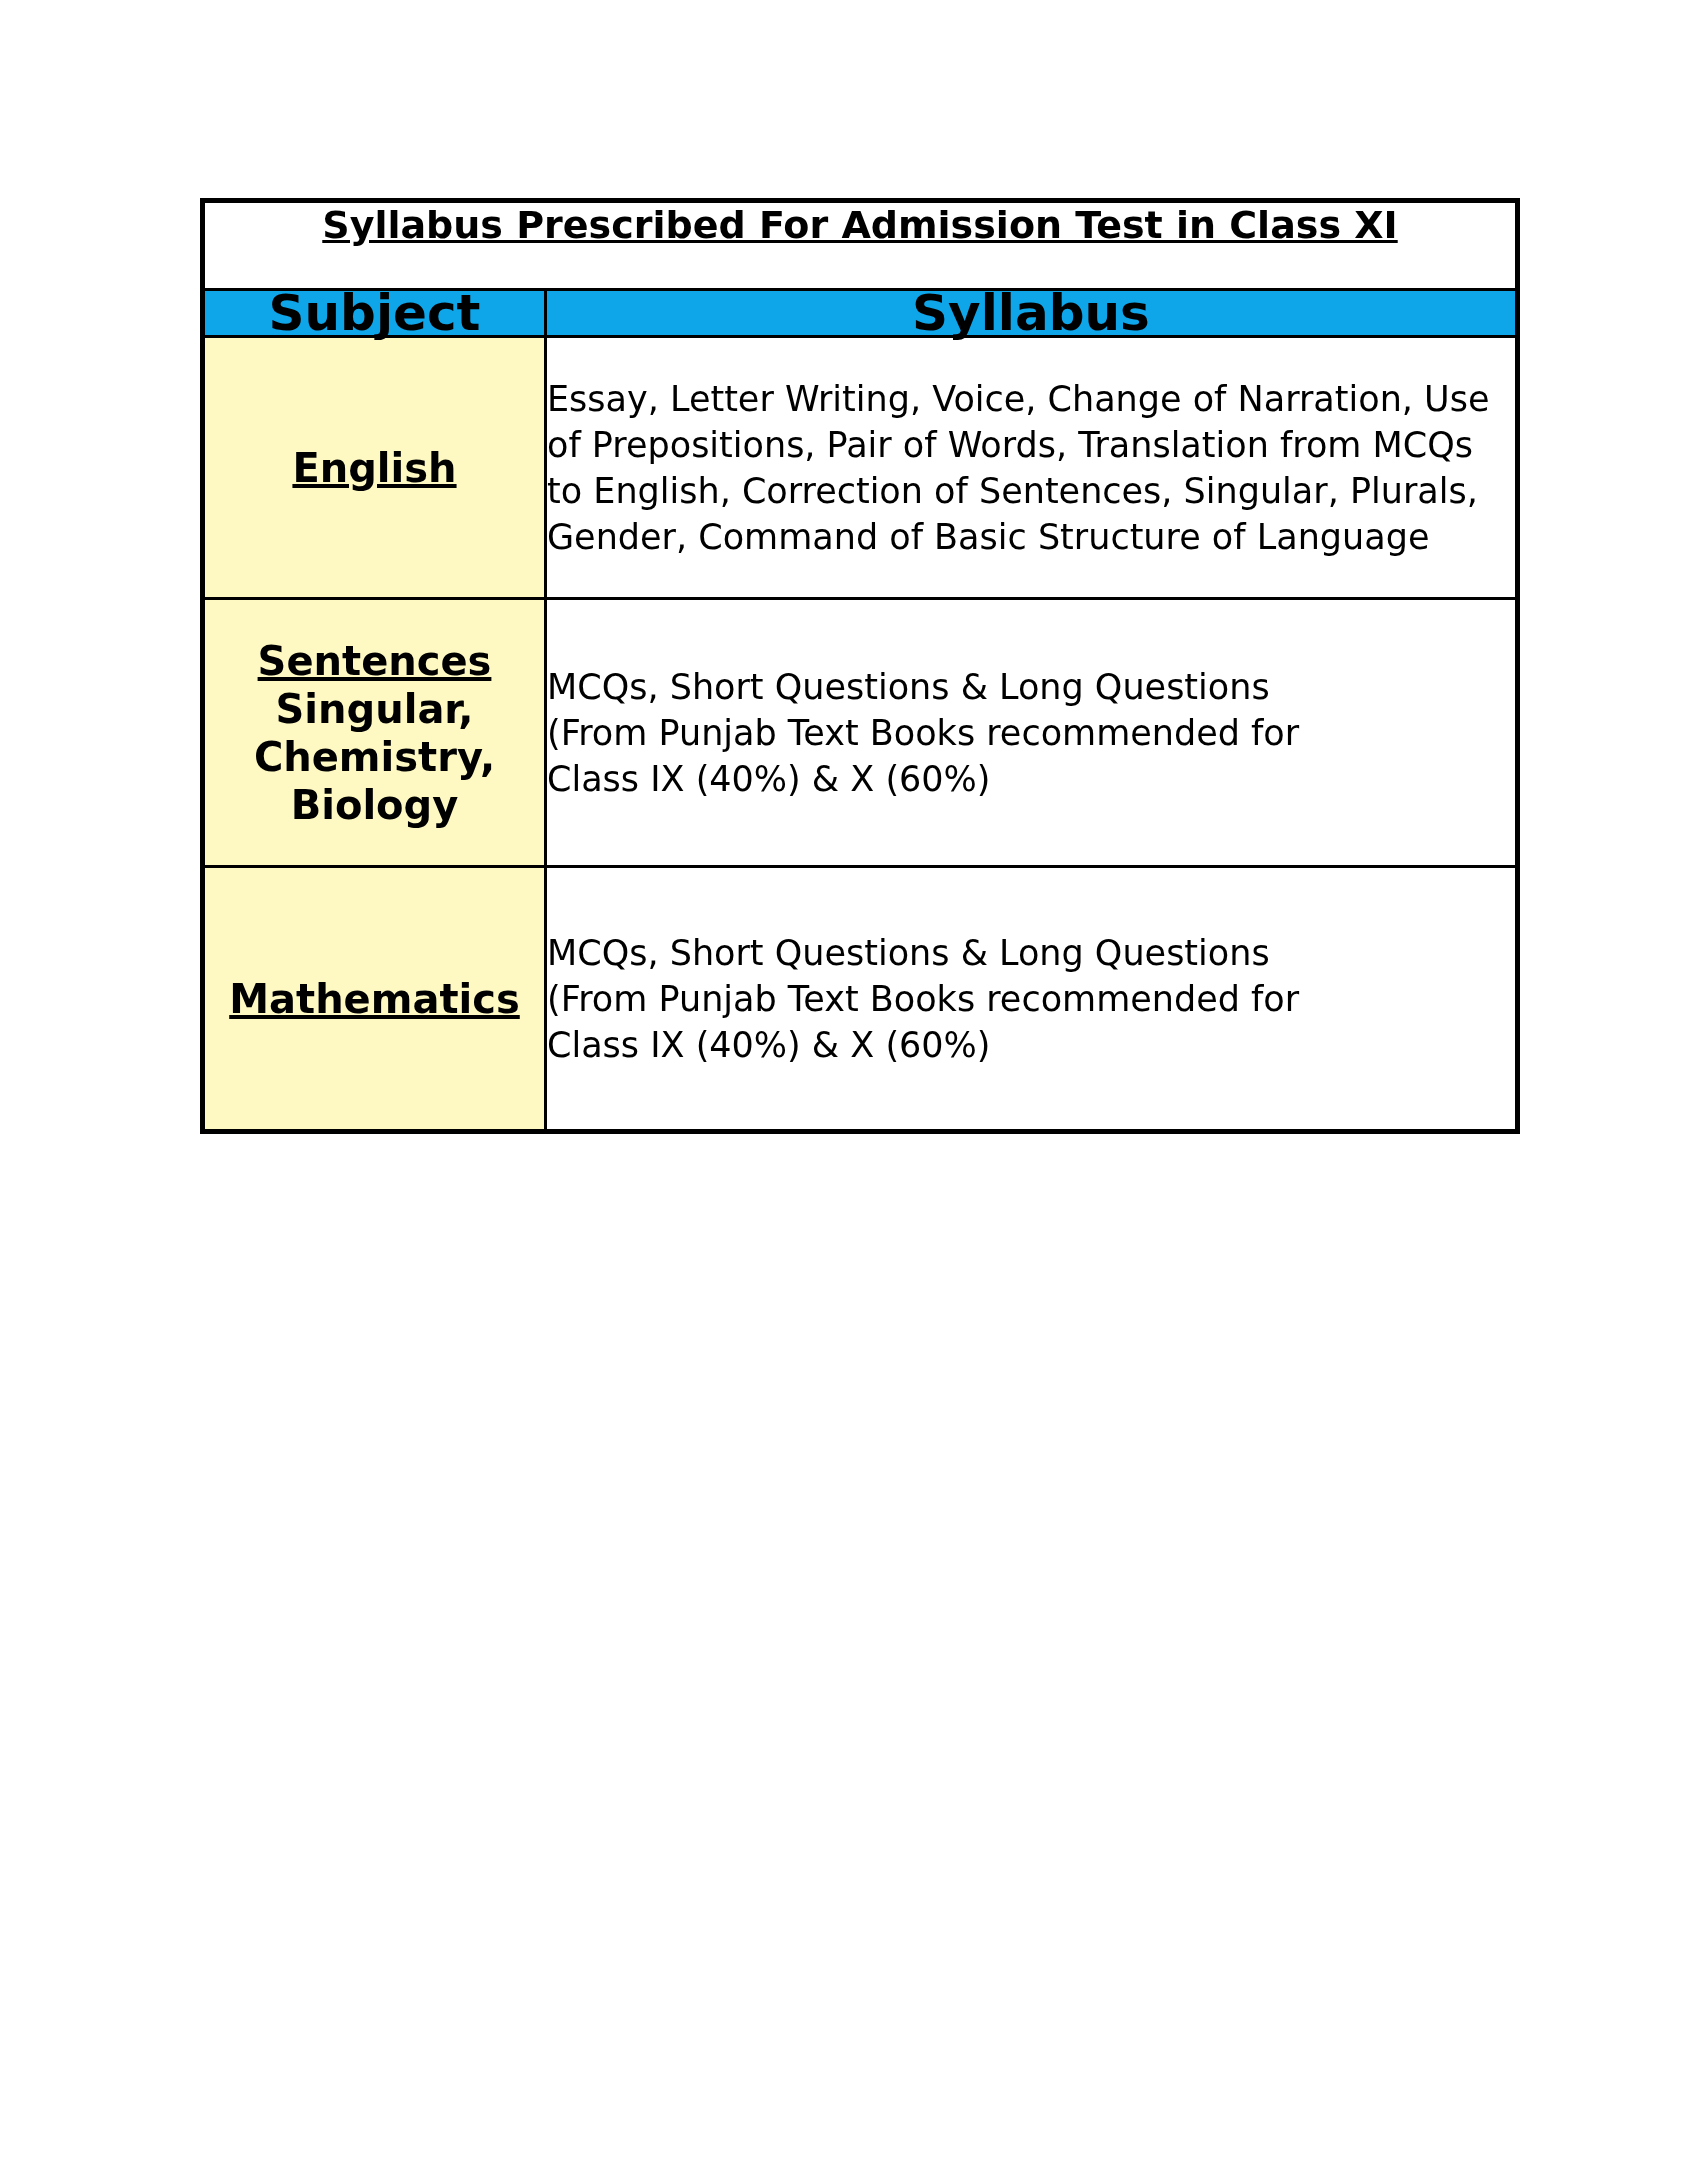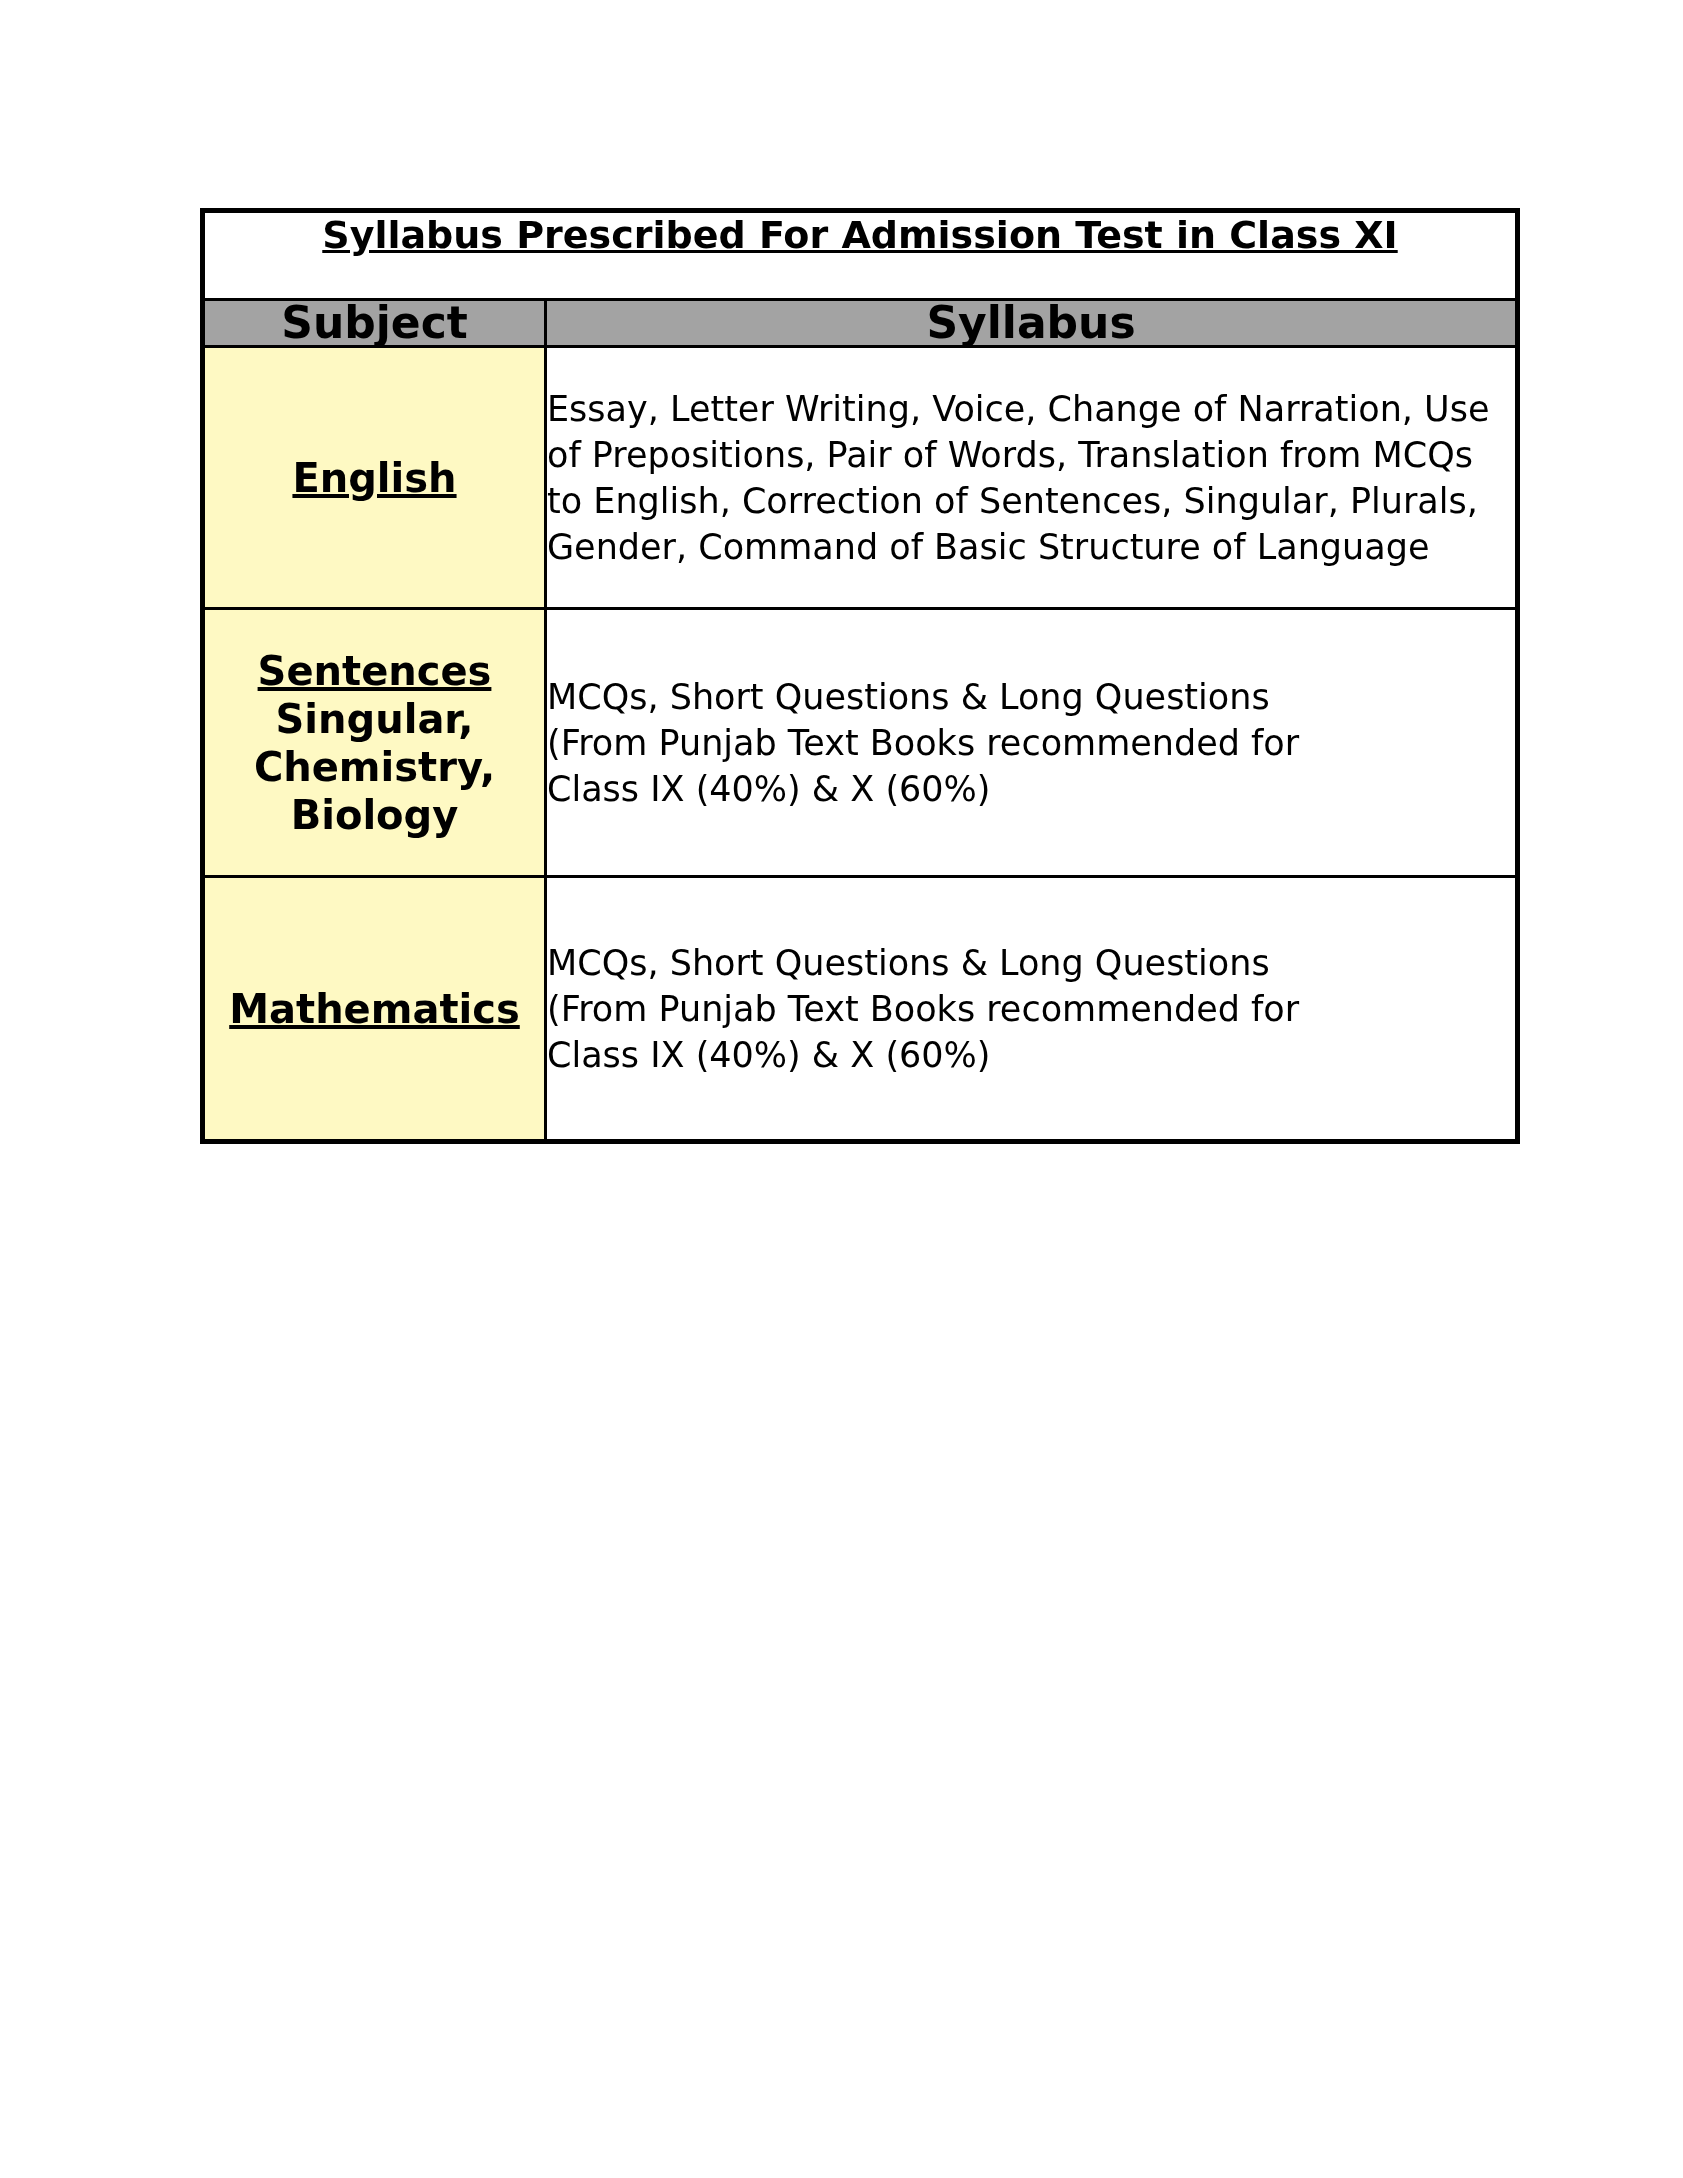--- a/index.html
+++ b/index.html
@@ -10,21 +10,21 @@
     width: 1683px;
     height: 2178px;
     background: #ffffff;
     font-family: "DejaVu Sans", sans-serif;
     color: #000000;
     position: relative;
   }
   .doc-table-wrap {
     position: absolute;
     left: 200px;
-    top: 208px;
+    top: 198px;
     width: 1320px;
   }
   table.syllabus-table {
     width: 100%;
     border-collapse: collapse;
     table-layout: fixed;
     border: 5px solid #000000;
   }
   table.syllabus-table col.col-subject { width: 343px; }
   table.syllabus-table td,
@@ -41,23 +41,23 @@
     background: #ffffff;
   }
   .title-text {
     font-size: 38px;
     font-weight: bold;
     text-decoration: underline;
     line-height: 44px;
     white-space: nowrap;
   }
   tr.header-row th {
-    background: #a3a3a3;
+    background: #0ea5e9;
     height: 44px;
-    font-size: 44px;
+    font-size: 50px;
     font-weight: bold;
     text-align: center;
     vertical-align: middle;
     line-height: 44px;
   }
   td.subject-cell {
     text-align: center;
     vertical-align: middle;
     font-size: 40px;
     font-weight: bold;

